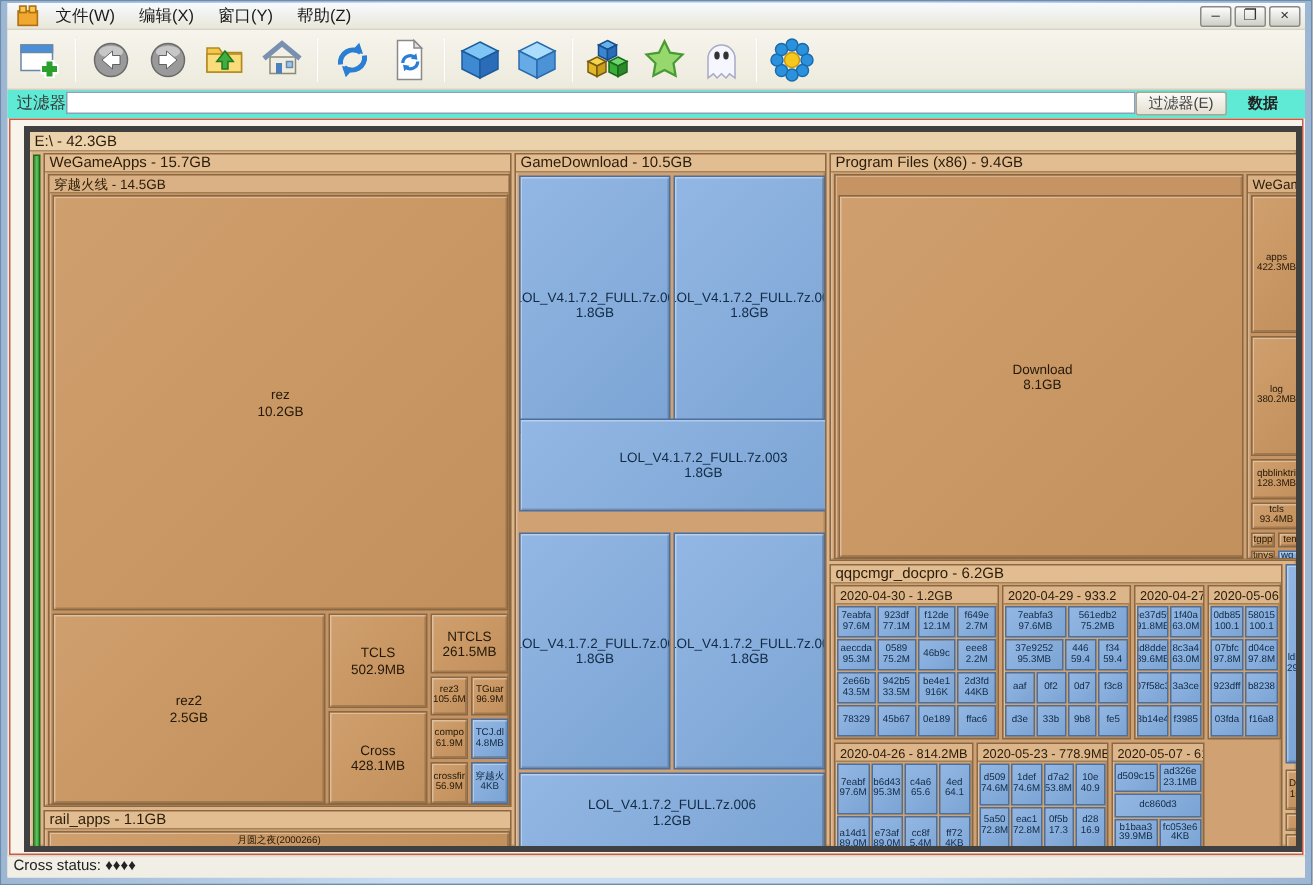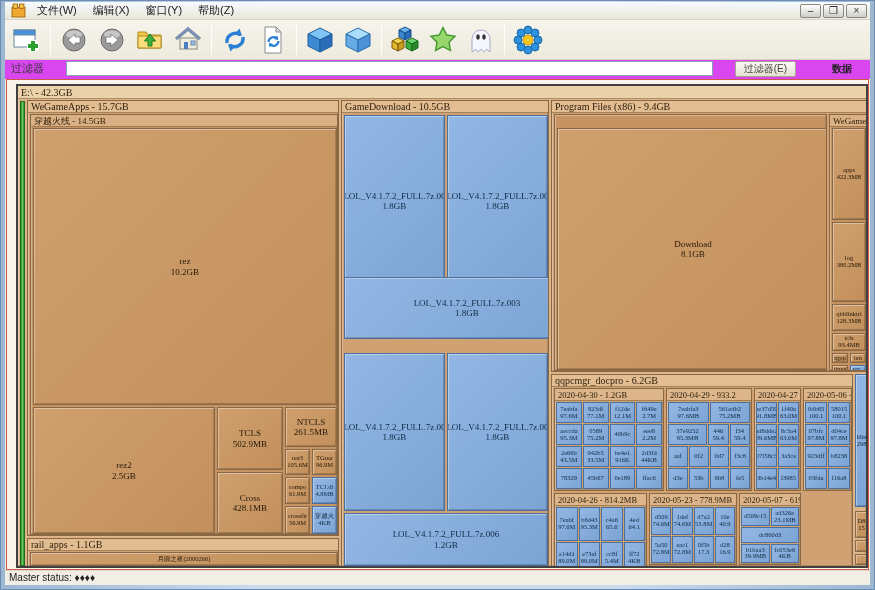--- a/index.html
+++ b/index.html
@@ -26,22 +26,22 @@
     border-radius: 2px; }
 
   
   .toolbar { height: 40px; display: flex; align-items: center; gap: 2px;
     background: linear-gradient(#f6f4ec,#edeadd); border-bottom: 1px solid #d6d2c2; padding: 0 4px; }
   .tool-btn { width: 36px; height: 36px; display: flex; align-items: center; justify-content: center;
     border: 1px solid transparent; border-radius: 3px; }
   .tool-sep { width: 1px; height: 30px; background: #c9c5b3; border-right: 1px solid #ffffff; margin: 0 3px; }
 
   
-  .filterbar { height: 19px; display: flex; align-items: center; gap: 22px;
-    background: #d946ef; padding: 0 6px 2px 6px; }
+  .filterbar { height: 19px; display: flex; align-items: center; gap: 0;
+    background: #5eead4; padding: 0 6px 2px 6px; }
   .filter-label { font-size: 11px; color: #3a3a3a; }
   .filter-input { flex: 1; height: 15px; font-size: 11px;
     border: 1px solid #8aa0b8; background: #ffffff; padding: 0 3px; }
   .filter-btn { height: 16px; font-size: 10px; padding: 0 8px; color: #444;
     background: linear-gradient(#fbfaf6,#e4e0d2); border: 1px solid #aaa493; border-radius: 2px; }
   .filter-help { font-size: 10px; color: #222; font-weight: bold; margin: 0 12px 0 14px; }
 
   
   .view { flex: 1; position: relative; background: #f8f4ec;
     margin: 0 1px; border: 1px solid #cc5a44; overflow: hidden; }
@@ -57,21 +57,21 @@
   .d0 { background: #ddb588; }
   .d0 > .hdr { height: 13px; line-height: 13px; font-size: 10px; background: #ecd2ab; }
   .d0 > .body { top: 13px; }
   .d1 { background: #cfa173; }
   .d1 > .hdr { background: #e2bd92; font-size: 10px; }
   .d2 { background: #c69463; }
   .d2 > .hdr { background: #d9b184; }
   .d3 { background: #cfa473; }
   .d3 > .hdr { background: #dcb68a; font-size: 8.5px; }
 
-  .sel { border: 2px solid #404040; font-family: Liberation Serif, serif; }
+  .sel { border: 4px solid #404040; }
 
   .dirleaf, .file { display: flex; align-items: center; justify-content: center; text-align: center;
     white-space: pre-line; font-size: 9px; line-height: 1.15; color: #241808;
     border: 1px solid #8a6843;
     background: linear-gradient(135deg,#cf9f6d,#c2905c);
     box-shadow: inset 1px 1px 0 rgba(255,255,255,.35), inset -1px -1px 0 rgba(0,0,0,.18); }
   .file { background: linear-gradient(135deg,#93b7e4,#7ba4d4); border-color: #4c6f9d; color: #122a44; }
   .sm { font-size: 6.5px; line-height: 1.05; }
 
   .indicator { background: linear-gradient(90deg,#2e8f2e,#62c862,#2e8f2e); border: 1px solid #1f6a1f; }
@@ -530,17 +530,17 @@
 298</div>
             <div class="tm dirleaf sm" style="left: 837px; top: 412px; width: 13px; height: 27px;">D8
 15</div>
             <div class="tm dirleaf sm" style="left: 837px; top: 441px; width: 13px; height: 12px;"></div>
             <div class="tm dirleaf sm" style="left: 837px; top: 455px; width: 13px; height: 11px;"></div>
           </div>
         </div>
       </div>
 
     <div class="statusbar">
-      <span>Master status: ♦♦♦♦</span>
+      <span>Cross status: ♦♦♦♦</span>
     </div>
 
   </div>
 </div>
 
 </body></html>

